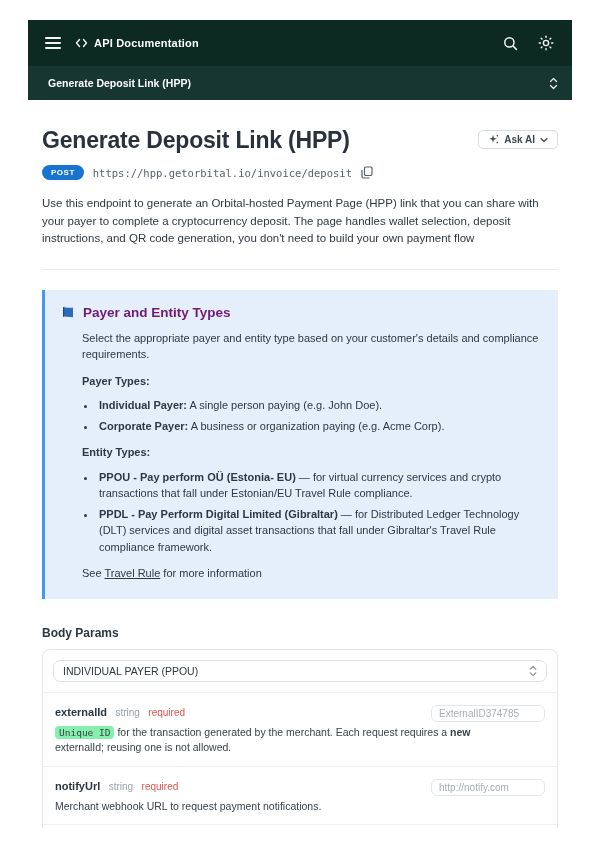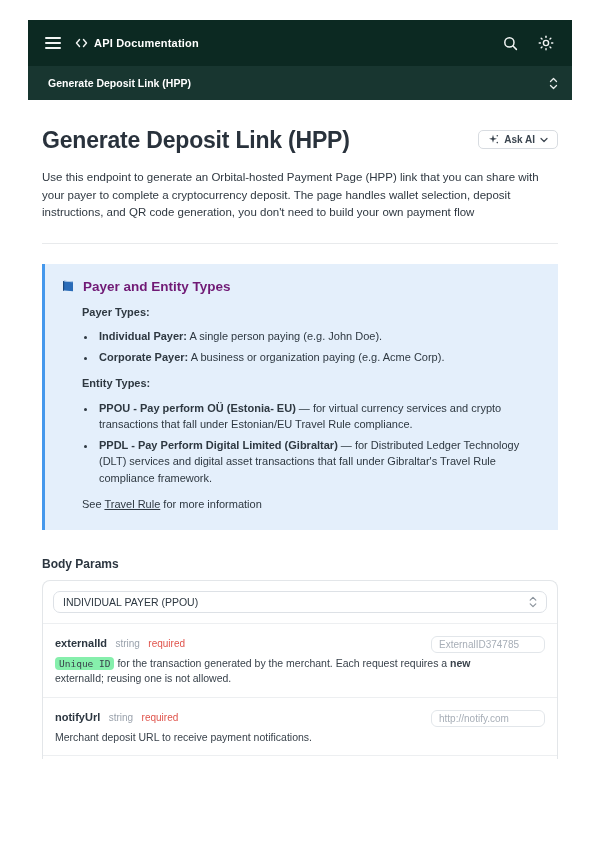--- a/index.html
+++ b/index.html
@@ -128,37 +128,48 @@
         </span>
         <span>Ask AI</span>
         <span>
           <svg width="8" height="6" viewBox="0 0 8 6" fill="none" stroke="#3b454f" stroke-width="1.2" stroke-linecap="round" stroke-linejoin="round">
               <path d="M1 1.5 L4 4.5 L7 1.5"></path>
             </svg>
         </span>
       </button>
     </div>
 
+    <div class="endpoint-row">
+      <span class="method-badge">POST</span>
+      <span class="endpoint-url">https://hpp.getorbital.io/invoice/deposit</span>
+      <span class="copy-btn">
+        <svg width="12" height="13" viewBox="0 0 12 13" fill="none" stroke="#57616c" stroke-width="1.2" stroke-linejoin="round">
+          <rect x="3.5" y="1" width="7.5" height="8.5" rx="1.2"></rect>
+          <path d="M1 4 L1 10.8 A1.2 1.2 0 0 0 2.2 12 L8.5 12"></path>
+        </svg>
+      </span>
+    </div>
 
     <p class="description">Use this endpoint to generate an Orbital-hosted Payment Page (HPP) link that you can share with your payer to complete a cryptocurrency deposit. The page handles wallet selection, deposit instructions, and QR code generation, you don't need to build your own payment flow</p>
 
     <hr class="section-divider">
 
     <div class="callout">
       <div class="callout-title-row">
         <span>
           <svg width="14" height="13" viewBox="0 0 14 13">
             <path d="M2 1.5 L3.2 0.7 L12 1.6 L12 11.2 L3.2 10.4 Z" fill="#2a6cb8"></path>
             <path d="M2 1.5 L2 11 L3.2 10.4 L3.2 0.7 Z" fill="#18477e"></path>
             <path d="M3.2 0.7 L12 1.6 L11.6 2.3 L3.2 1.5 Z" fill="#cfe0f2"></path>
           </svg>
         </span>
         <span class="callout-title">Payer and Entity Types</span>
       </div>
       <div class="callout-body">
+        <p>Select the appropriate payer and entity type based on your customer's details and compliance requirements.</p>
         <p class="co-subheading">Payer Types:</p>
         <ul>
           <li><span class="term">Individual Payer:</span><span> A single person paying (e.g. John Doe).</span></li>
           <li><span class="term">Corporate Payer:</span><span> A business or organization paying (e.g. Acme Corp).</span></li>
         </ul>
         <p class="co-subheading">Entity Types:</p>
         <ul>
           <li><span class="term">PPOU - Pay perform OÜ (Estonia- EU)</span><span> — for virtual currency services and crypto transactions that fall under Estonian/EU Travel Rule compliance.</span></li>
           <li><span class="term">PPDL - Pay Perform Digital Limited (Gibraltar)</span><span> — for Distributed Ledger Technology (DLT) services and digital asset transactions that fall under Gibraltar's Travel Rule compliance framework.</span></li>
         </ul>
@@ -193,19 +204,19 @@
       </div>
       <div class="bp-divider"></div>
 
       <div class="field-row">
         <div>
           <span class="field-name">notifyUrl</span>
           <span class="field-type">string</span>
           <span class="field-required">required</span>
         </div>
         <input class="field-input" type="text" placeholder="http://notify.com" style="">
-        <div class="field-desc">Merchant deposit URL to receive payment notifications.</div>
+        <div class="field-desc">Merchant webhook URL to request payment notifications.</div>
       </div>
       <div class="bp-divider"></div>
     </div>
 
   </div>
 </div>
 
 </body></html>

